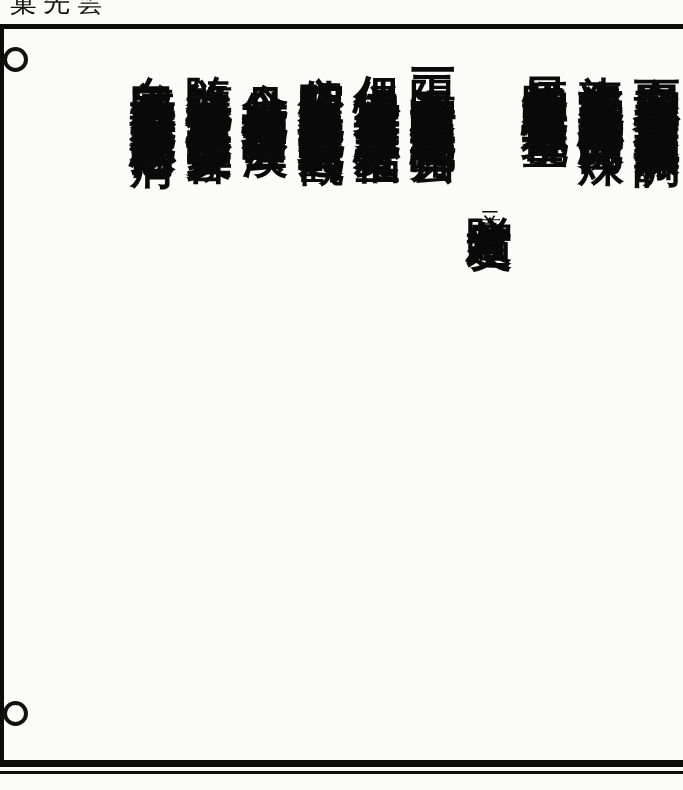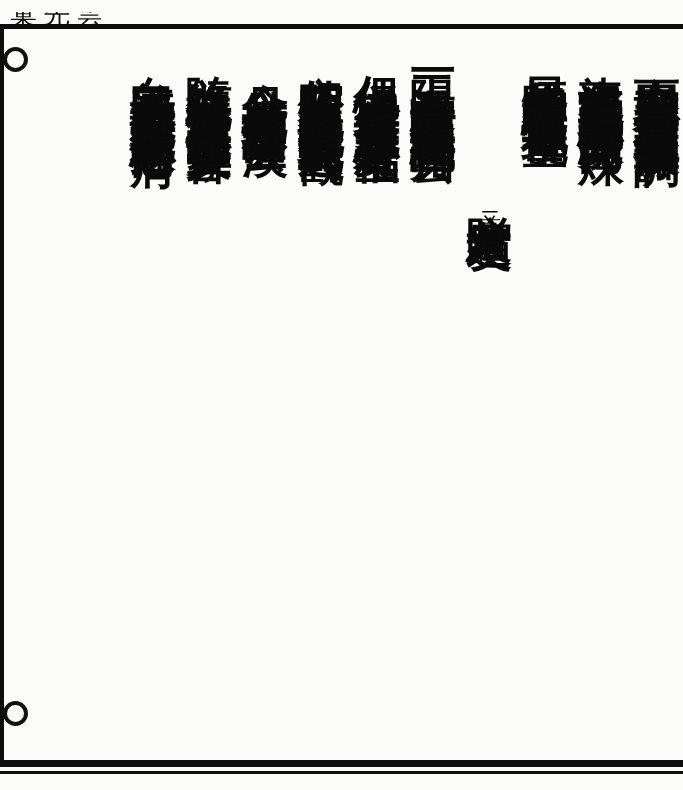--- a/index.html
+++ b/index.html
@@ -18,21 +18,21 @@
     position: relative;
     width: 683px;
     height: 790px;
     background: #fbfbf9;
     overflow: hidden;
   }
 
   
   .header-strip {
     position: absolute;
-    top: 12px;
+    top: 0;
     left: 0;
     width: 634px;
     height: 22px;
     overflow: hidden;
   }
   .header-strip .hdr-text {
     position: absolute;
     top: -16px;
     left: 10px;
     font-family: "DejaVu Serif", serif;

